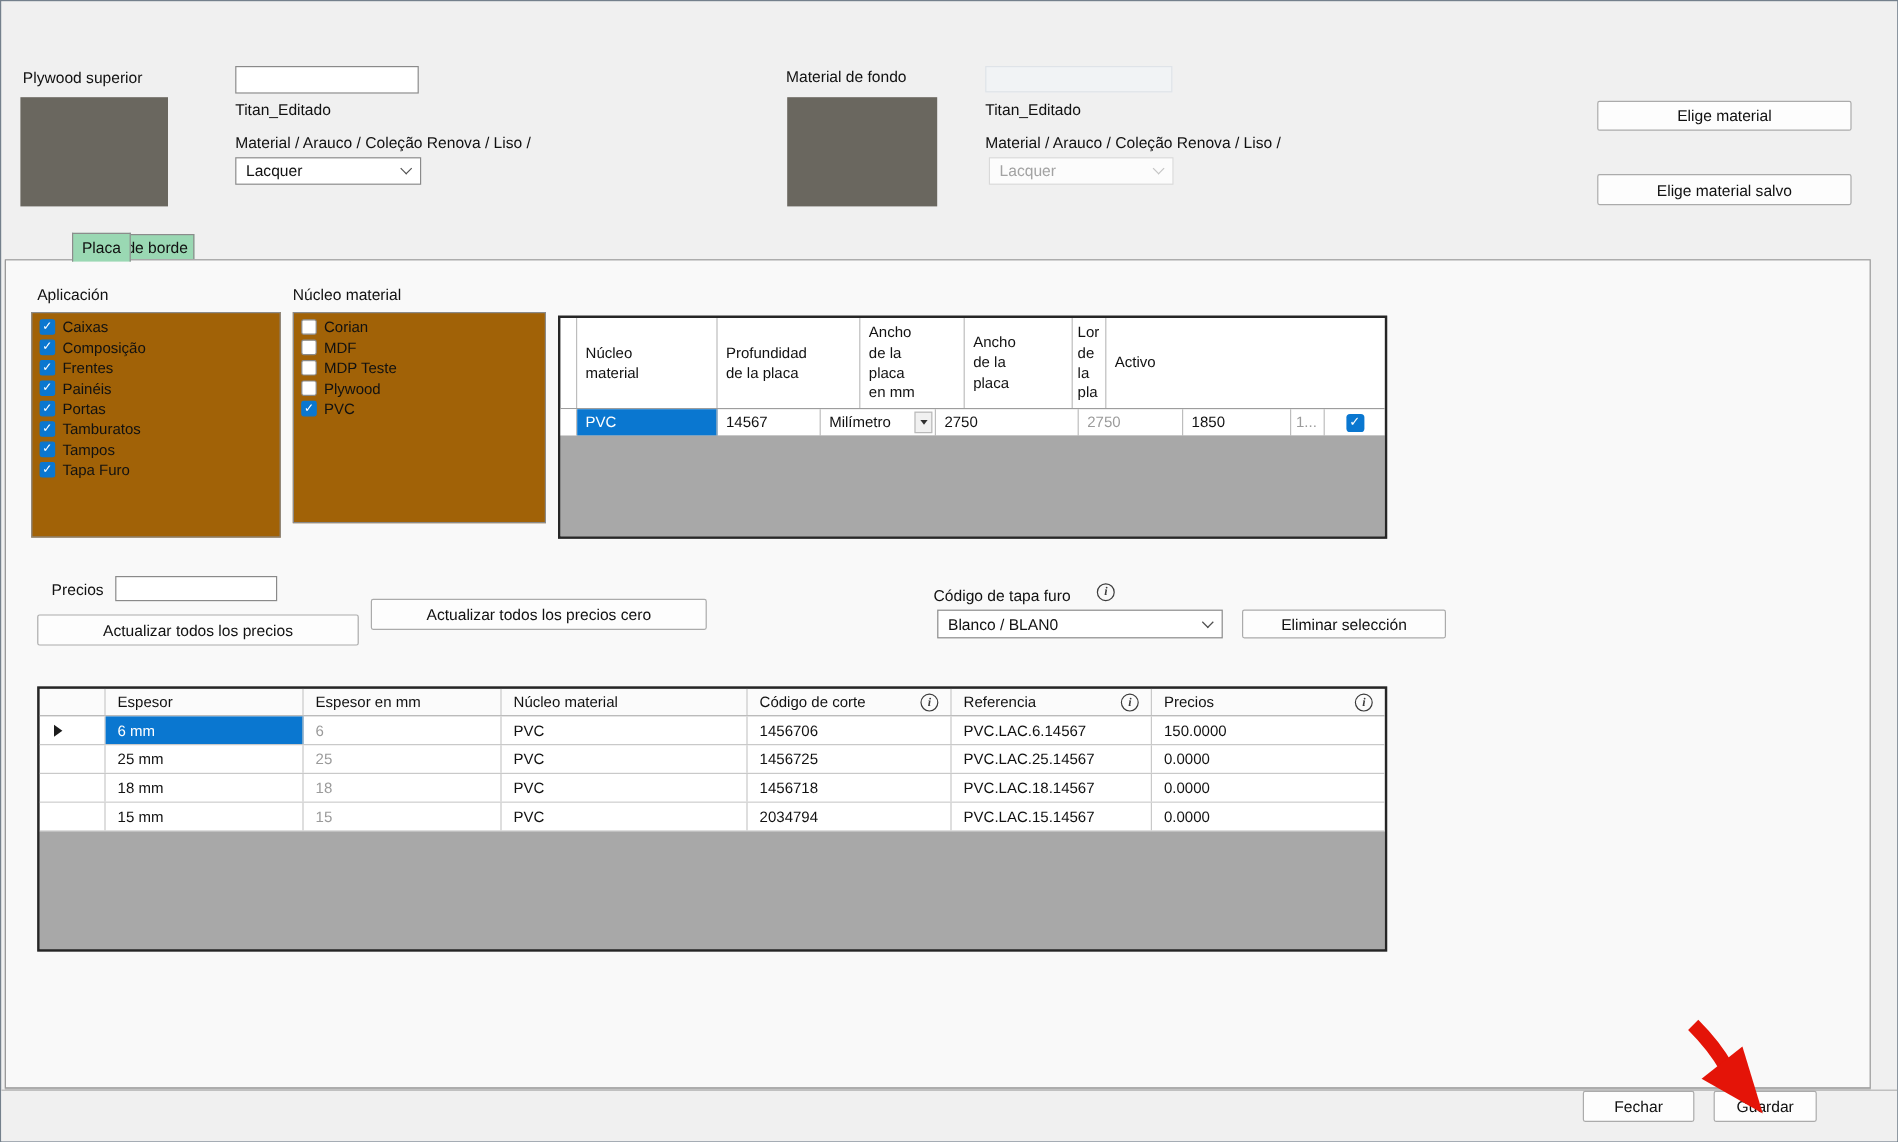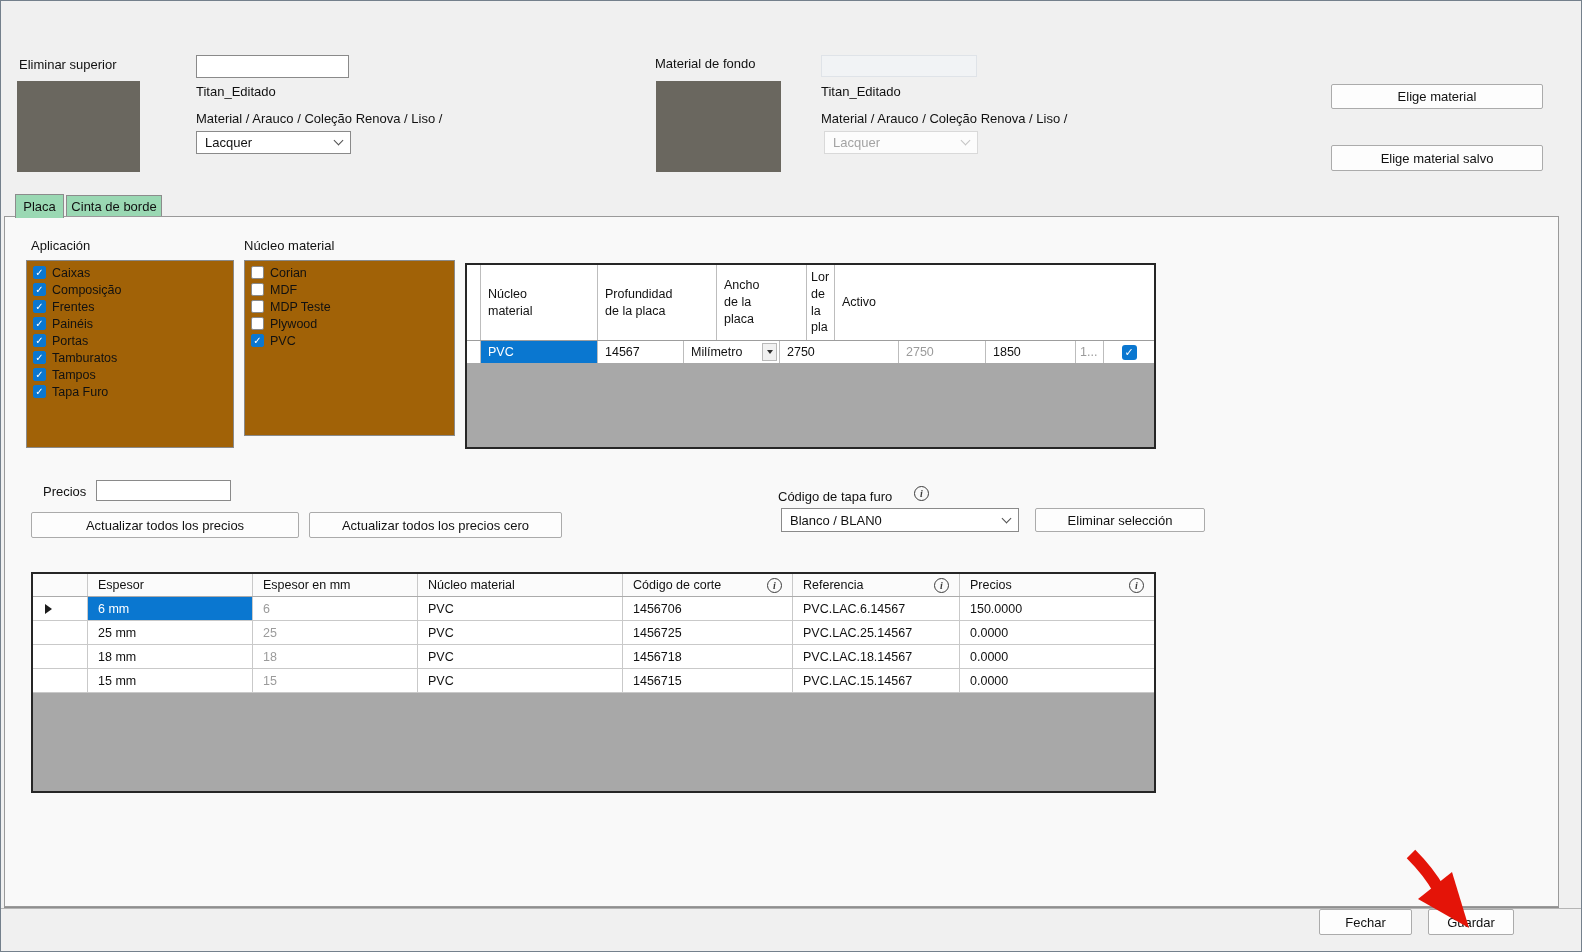--- a/index.html
+++ b/index.html
@@ -33,21 +33,21 @@
   .combo .chev { width:7px; height:7px; border-right:1.6px solid #505050; border-bottom:1.6px solid #505050;
                  transform:rotate(45deg); margin-top:-4px; }
   .combo.disabled { background:#fcfcfc; border-color:#d9d9d9; color:#a3a3a3; }
   .combo.disabled .chev { border-color:#c4c4c4; }
   .info-i { display:inline-flex; width:15px; height:15px; border:1px solid #3c3c3c; border-radius:50%;
             align-items:center; justify-content:center; font:italic bold 10px "Liberation Serif",serif; color:#3c3c3c; background:transparent; }
 
   
   .tab { position:absolute; background:#9ad8b3; border:1px solid #8c8c8c; font-size:13px;
          display:flex; align-items:center; justify-content:center; }
-  .tab.active { z-index:3; border-bottom:none; }
+  .tab.active { z-index:3; border-bottom:none;margin-left:45px; }
   .panel { position:absolute; left:3px; top:215px; width:1555px; height:691px; background:#f9f9f9;
            border:1px solid #9a9a9a; box-shadow:0 1px 0 #8f8f8f; }
 
   
   .listbox { position:absolute; background:#a16207; border:1px solid #8a8a8a; padding:3px 2px; overflow:hidden; }
   .ck-row { display:flex; align-items:center; height:17px; padding-left:4px; }
   .ckb { width:13px; height:13px; border:1px solid #8a8a8a; background:#fff; border-radius:2px;
          display:inline-flex; align-items:center; justify-content:center; flex:0 0 13px; }
   .ckb.on { background:#0a77d0; border-color:#0a77d0; }
   .ckb.on::after { content:"✓"; color:#fff; font-size:10px; line-height:1; }
@@ -94,21 +94,21 @@
 
   
   .anno { position:absolute; left:1390px; top:843px; z-index:9; pointer-events:none; }
 </style>
 </head>
 <body>
 
 <div class="window">
 
 
-  <span class="lbl" style="left:18px; top:56px;">Eliminar superior</span>
+  <span class="lbl" style="left:18px; top:56px;">Plywood superior</span>
   <input class="txtbox" style="left: 195px; top: 54px; width: 153px; height: 23px;" value="">
   <div class="swatch" style="left: 16px; top: 80px; width: 123px; height: 91px; background: rgb(106, 103, 95);"></div>
   <span class="lbl" style="left:195px; top:83px;">Titan_Editado</span>
   <span class="lbl" style="left:195px; top:110px;">Material / Arauco / Coleção Renova / Liso /</span>
   <div class="combo" style="left:195px; top:130px; width:155px; height:23px;">
     <span>Lacquer</span>
     <span class="chev"></span>
   </div>
 
   <span class="lbl" style="left:654px; top:55px;">Material de fondo</span>
@@ -189,20 +189,23 @@
 
   <div class="pt">
     <div class="pt-head">
       <div class="pt-c c-rh"></div>
       <div class="pt-c c-nuc">
           <span class="wrap">Núcleo material</span>
         </div>
       <div class="pt-c c-pro">
           <span class="wrap">Profundidad de la placa</span>
         </div>
+      <div class="pt-c c-amm">
+          <span class="wrap">Ancho de la placa en mm</span>
+        </div>
       <div class="pt-c c-anc">
           <span class="wrap">Ancho de la placa</span>
         </div>
       <div class="pt-c c-lon">
           <span class="wrap">Lor de la pla</span>
         </div>
       <div class="pt-c c-act">
           <span>Activo</span>
         </div>
     </div>
@@ -221,21 +224,21 @@
       <div class="pt-c c-act">
           <span class="big-check"></span>
         </div>
     </div>
     <div class="pt-fill"></div>
   </div>
 
   <span class="lbl" style="left:42px; top:483px;">Precios</span>
   <input class="txtbox" style="left: 95px; top: 479px; width: 135px; height: 21px;" value="">
   <button class="btn" style="left:30px; top:511px; width:268px; height:26px;">Actualizar todos los precios</button>
-  <button class="btn" style="left:308px; top:511px; width:253px; height:26px;">Actualizar todos los precios cero</button>
+  <button class="btn" style="left:308px; top:498px; width:280px; height:26px;">Actualizar todos los precios cero</button>
 
   <span class="lbl" style="left:777px; top:488px;">Código de tapa furo</span>
   <span class="info-i" style="position:absolute; left:913px; top:485px;">i</span>
   <div class="combo" style="left:780px; top:507px; width:238px; height:24px;">
     <span>Blanco / BLAN0</span>
     <span class="chev"></span>
   </div>
   <button class="btn" style="left:1034px; top:507px; width:170px; height:24px;">Eliminar selección</button>
 
   <div class="tt">
@@ -291,21 +294,21 @@
           <div class="tt-c c-nucb">PVC</div>
           <div class="tt-c c-cod">1456718</div>
           <div class="tt-c c-ref">PVC.LAC.18.14567</div>
           <div class="tt-c c-pre">0.0000</div>
         </div>
         <div class="tt-row">
           <div class="tt-c c-sel"></div>
           <div class="tt-c c-esp">15 mm</div>
           <div class="tt-c c-mm dim">15</div>
           <div class="tt-c c-nucb">PVC</div>
-          <div class="tt-c c-cod">1456715</div>
+          <div class="tt-c c-cod">2034794</div>
           <div class="tt-c c-ref">PVC.LAC.15.14567</div>
           <div class="tt-c c-pre">0.0000</div>
         </div>
       </div>
     <div class="tt-fill"></div>
   </div>
 
   <div class="footer">
     <button class="btn" style="left:1318px; top:0px; width:93px; height:26px; position:absolute;">Fechar</button>
     <button class="btn" style="left:1427px; top:0px; width:86px; height:26px; position:absolute;">Guardar</button>

